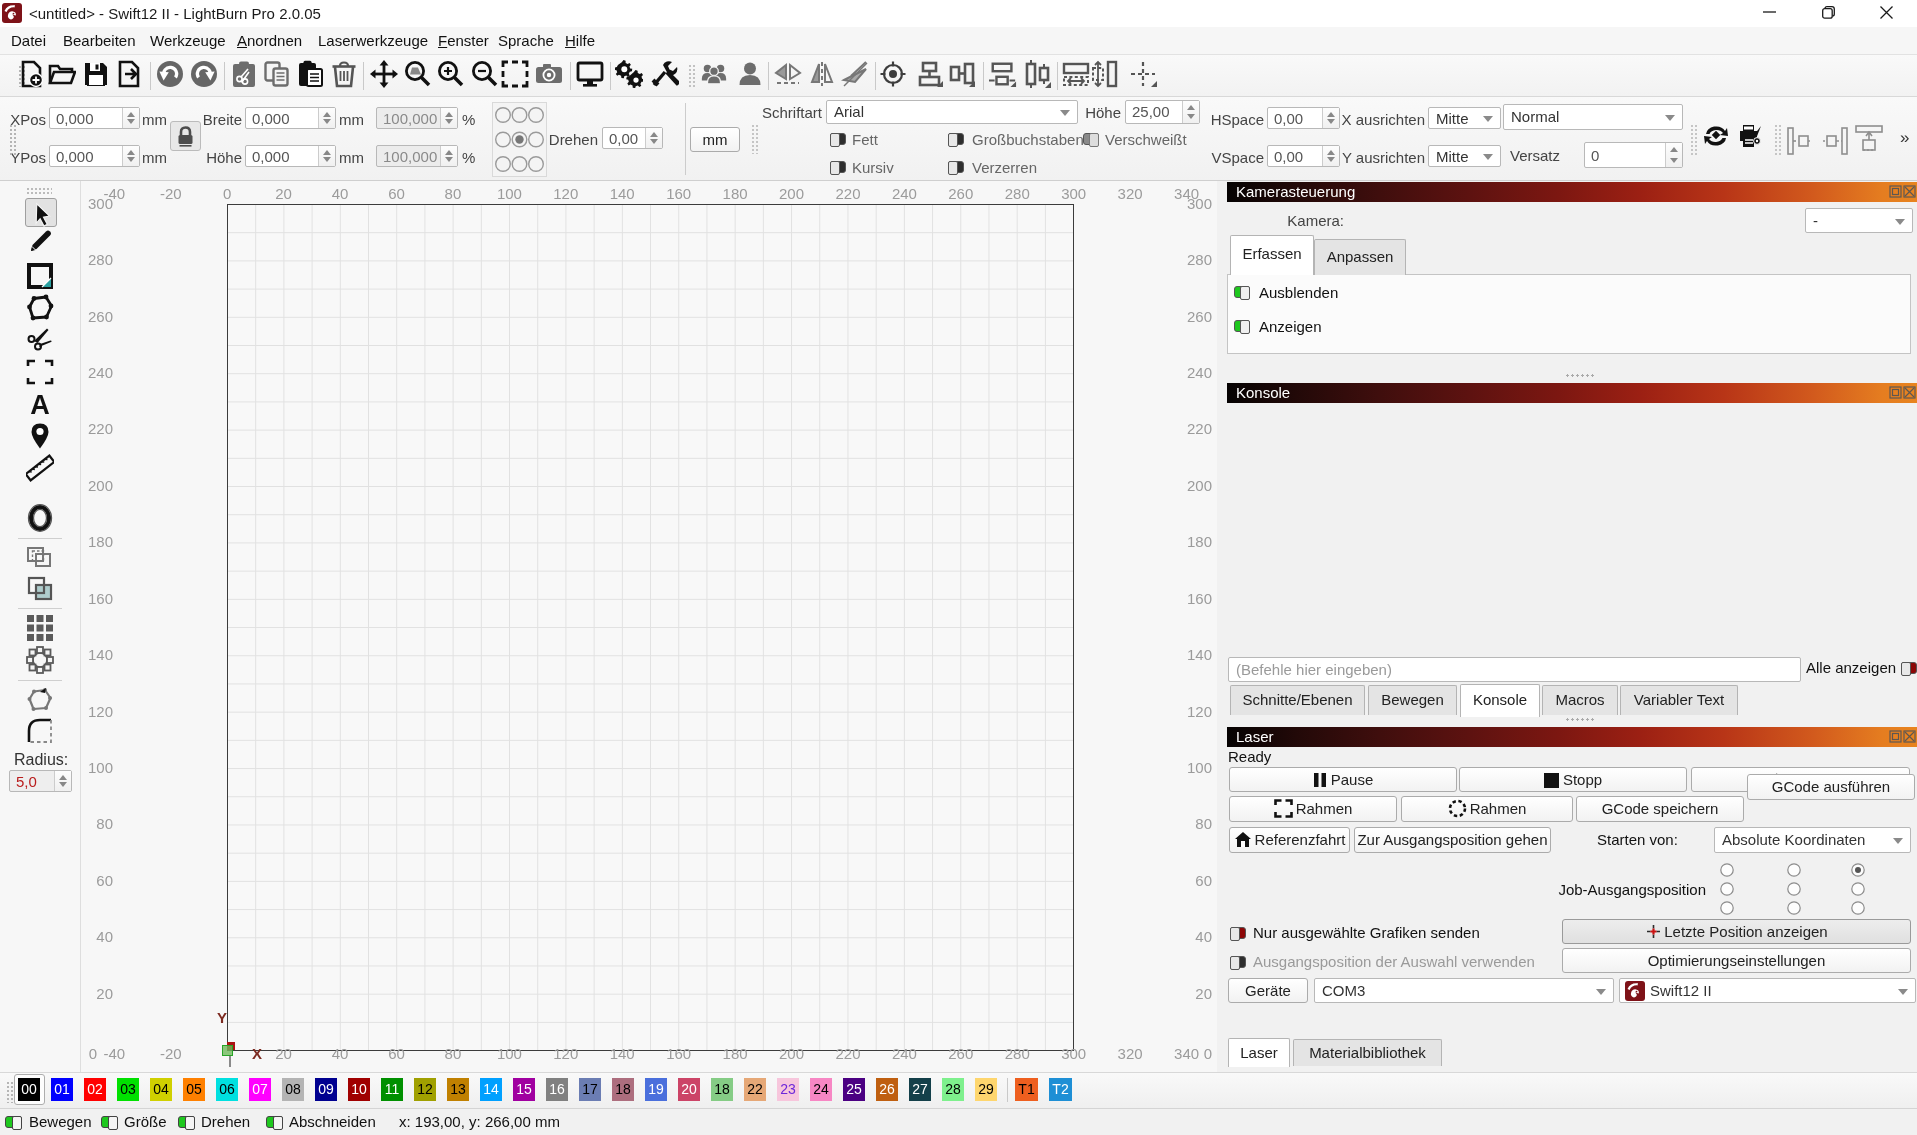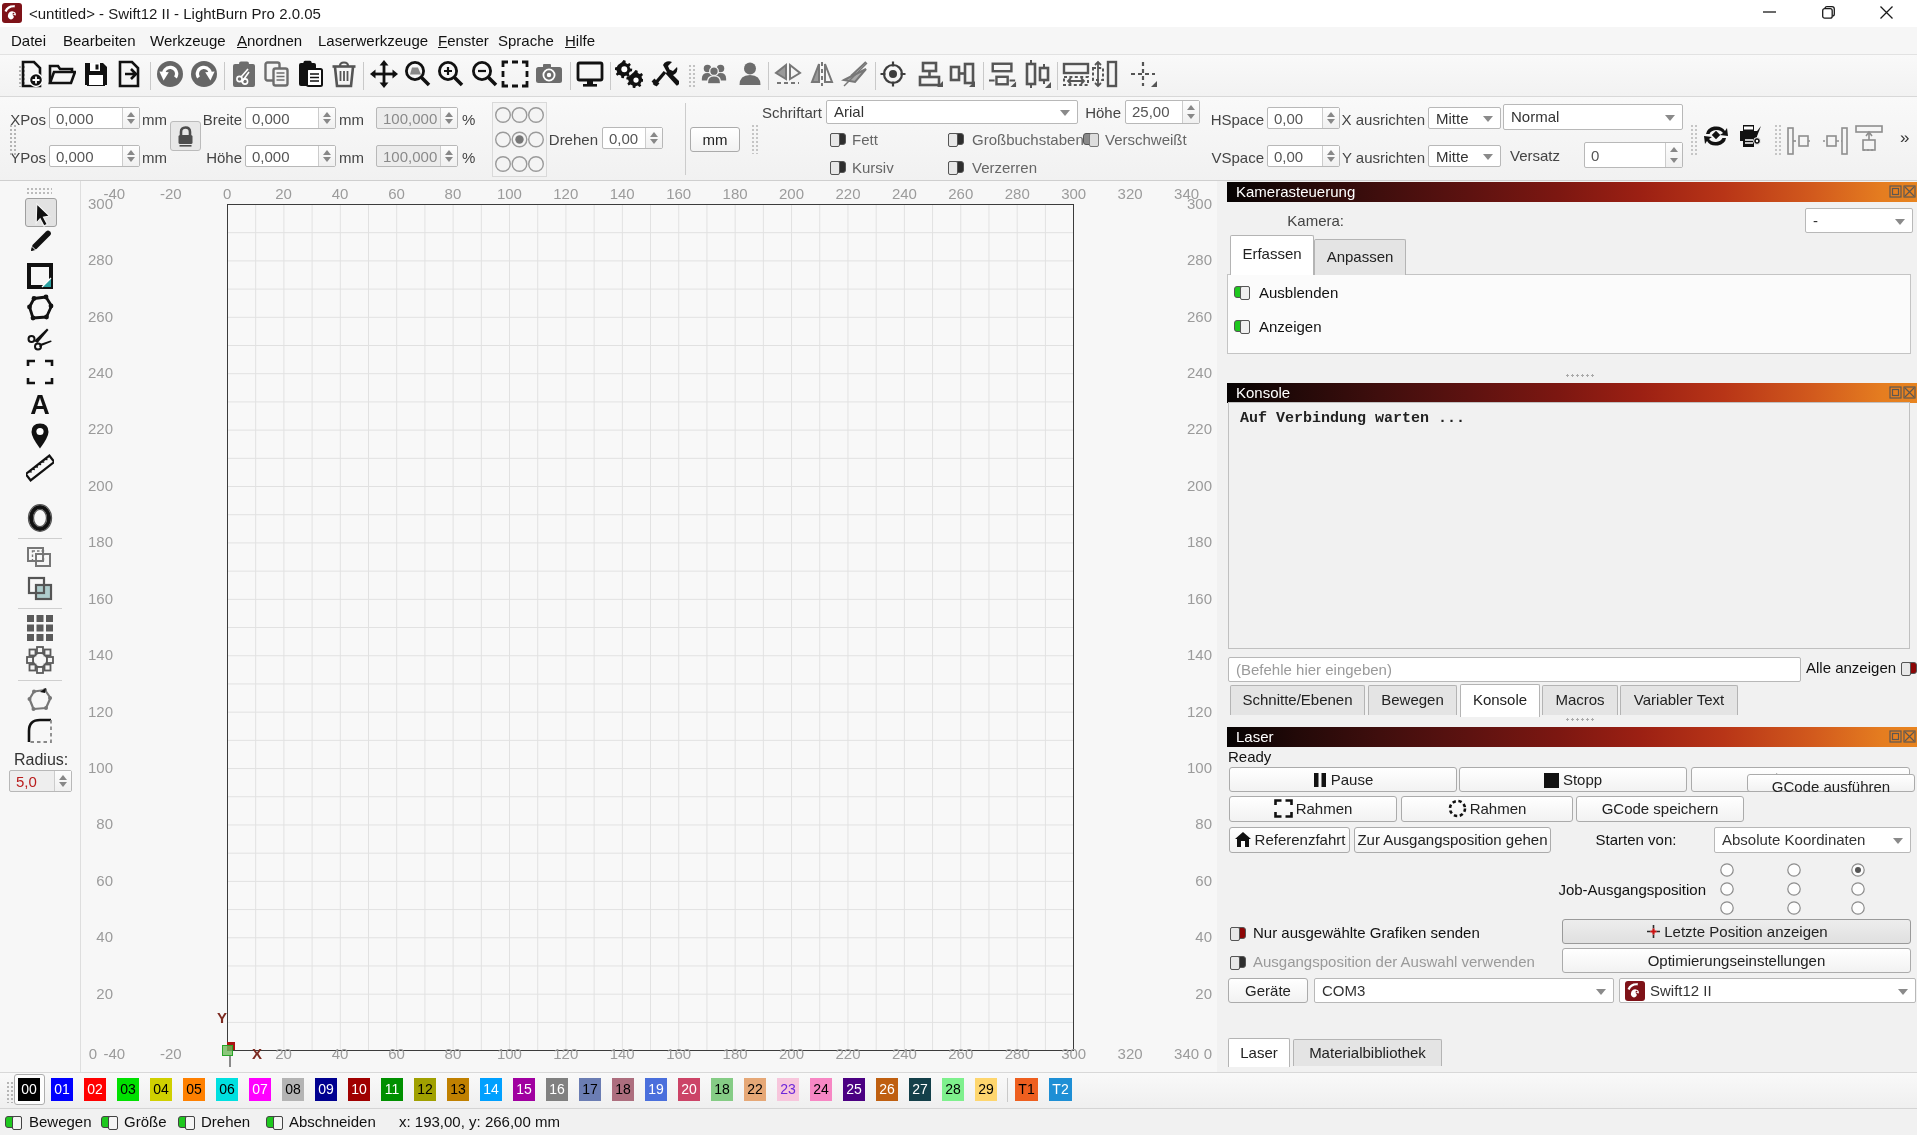--- a/index.html
+++ b/index.html
@@ -739,23 +739,20 @@
       <span class="t">Konsole</span>
     <svg class="ic" style="right:15px" viewBox="0 0 13 13" fill="none" stroke="#47505a" stroke-width="1.2">
         <rect x="1" y="1" width="11" height="11"></rect>
         <rect x="3.5" y="3.5" width="6" height="6"></rect>
       </svg>
     <svg class="ic" style="right:1px" viewBox="0 0 13 13" fill="none" stroke="#47505a" stroke-width="1.2">
         <rect x="1" y="1" width="11" height="11"></rect>
         <path d="M2 2 L11 11 M11 2 L2 11"></path>
       </svg>
   </div>
-  <div id="console-box">
-    <div style="position:absolute;left:11px;top:7px">Auf Verbindung warten ...</div>
-  </div>
   <div class="abs" style="left:11px;top:476px;width:573px;height:25px;background:#fff;border:1px solid #b8b8b8;border-radius:2px">
     <span style="position:absolute;left:7px;top:3px;color:#9a9a9a;font-size:15px">(Befehle hier eingeben)</span>
   </div>
   <div class="lbl" style="left:589px;top:478px;color:#111">Alle anzeigen</div>
   <div class="tgl off-red" style="left:684px;top:481px"></div>
   <div class="tab" style="left:13px;top:504px;width:135px;height:30px;line-height:28px">Schnitte/Ebenen</div>
   <div class="tab" style="left:151px;top:504px;width:89px;height:30px;line-height:28px">Bewegen</div>
   <div class="tab active" style="left:243px;top:503px;width:80px;height:33px;line-height:30px">Konsole</div>
   <div class="tab" style="left:325px;top:504px;width:76px;height:30px;line-height:28px">Macros</div>
   <div class="tab" style="left:403px;top:504px;width:118px;height:30px;line-height:28px">Variabler Text</div>
@@ -783,27 +780,27 @@
   <div class="btn" style="left:474px;top:586px;width:219px;height:25px;line-height:23px;color:#aaa"><svg style="display:inline-block;vertical-align:-3px;margin-right:4px" width="15" height="16" viewBox="0 0 15 16">
         <path d="M1 1 L14 8 L1 15 Z" fill="#9a9a9a"></path>
       </svg>Start</div>
   <div class="btn" style="left:12px;top:615px;width:168px;height:26px;line-height:24px"><svg style="display:inline-block;vertical-align:-4px;margin-right:3px" width="19" height="19" viewBox="0 0 19 19" fill="none" stroke="#111" stroke-width="2.6">
         <path d="M1.5 6 v-4.5 h6 M11.5 1.5 h6 v4.5 M17.5 13 v4.5 h-6 M7.5 17.5 h-6 v-4.5"></path>
       </svg>Rahmen</div>
   <div class="btn" style="left:184px;top:615px;width:172px;height:26px;line-height:24px"><svg style="display:inline-block;vertical-align:-4px;margin-right:3px" width="19" height="19" viewBox="0 0 19 19" fill="none" stroke="#111" stroke-width="2.6" stroke-dasharray="3.4 2.6">
         <circle cx="9.5" cy="9.5" r="7.5"></circle>
       </svg>Rahmen</div>
   <div class="btn" style="left:359px;top:615px;width:168px;height:26px;line-height:24px">GCode speichern</div>
-  <div class="btn" style="left:530px;top:593px;width:168px;height:18px;line-height:24px">GCode ausführen</div>
+  <div class="btn" style="left:530px;top:593px;width:168px;height:26px;line-height:24px">GCode ausführen</div>
   <div class="btn" style="left:12px;top:646px;width:121px;height:26px;line-height:24px"><svg style="display:inline-block;vertical-align:-4px;margin-right:3px" width="18" height="18" viewBox="0 0 18 18">
         <path d="M9 1 L17 8 L15 8 L15 16 L3 16 L3 8 L1 8 Z" fill="#111"></path>
         <rect x="7" y="10" width="4" height="6" fill="#fff"></rect>
       </svg>Referenzfahrt</div>
   <div class="btn" style="left:137px;top:646px;width:197px;height:26px;line-height:24px">Zur Ausgangsposition gehen</div>
-  <div class="lbl" style="left:363px;top:650px;width:112px;text-align:center;color:#111">Starten von:</div>
+  <div class="lbl" style="left:380px;top:650px;width:112px;text-align:left;color:#111">Starten von:</div>
   <div class="combo" style="left:497px;top:646px;width:197px;height:26px">
       <span class="v" style="top:3px">Absolute Koordinaten</span>
       <span class="arr"></span>
     </div>
   <div class="lbl" style="left:320px;top:700px;width:169px;text-align:right;color:#111">Job-Ausgangsposition</div>
   <div class="abs" style="left:493px;top:680px;width:203px;height:58px">
     <svg width="203" height="58" viewBox="0 0 203 58">
       <g fill="#fdfdfd" stroke="#8c8c8c" stroke-width="1.2">
         <circle cx="17" cy="9" r="6.2"></circle>
           <circle cx="84" cy="9" r="6.2"></circle>

